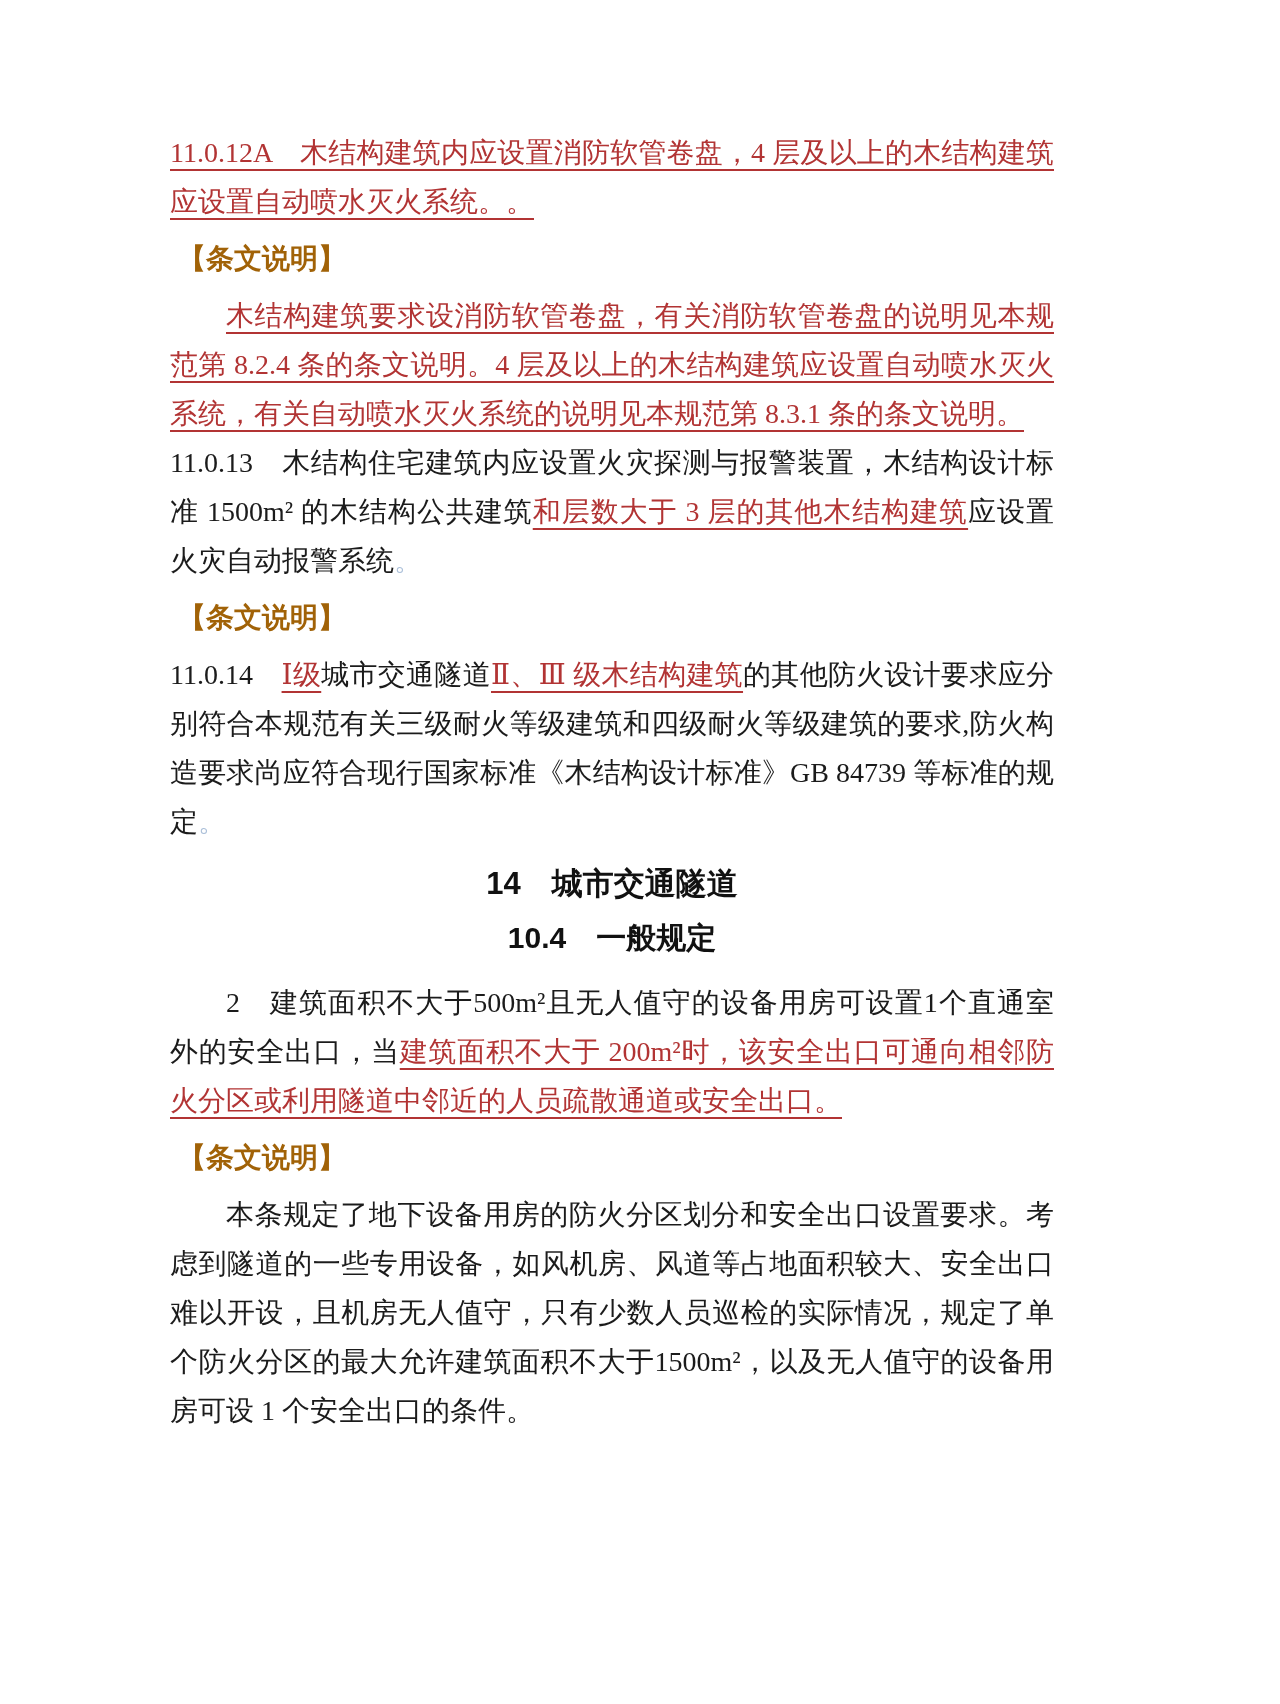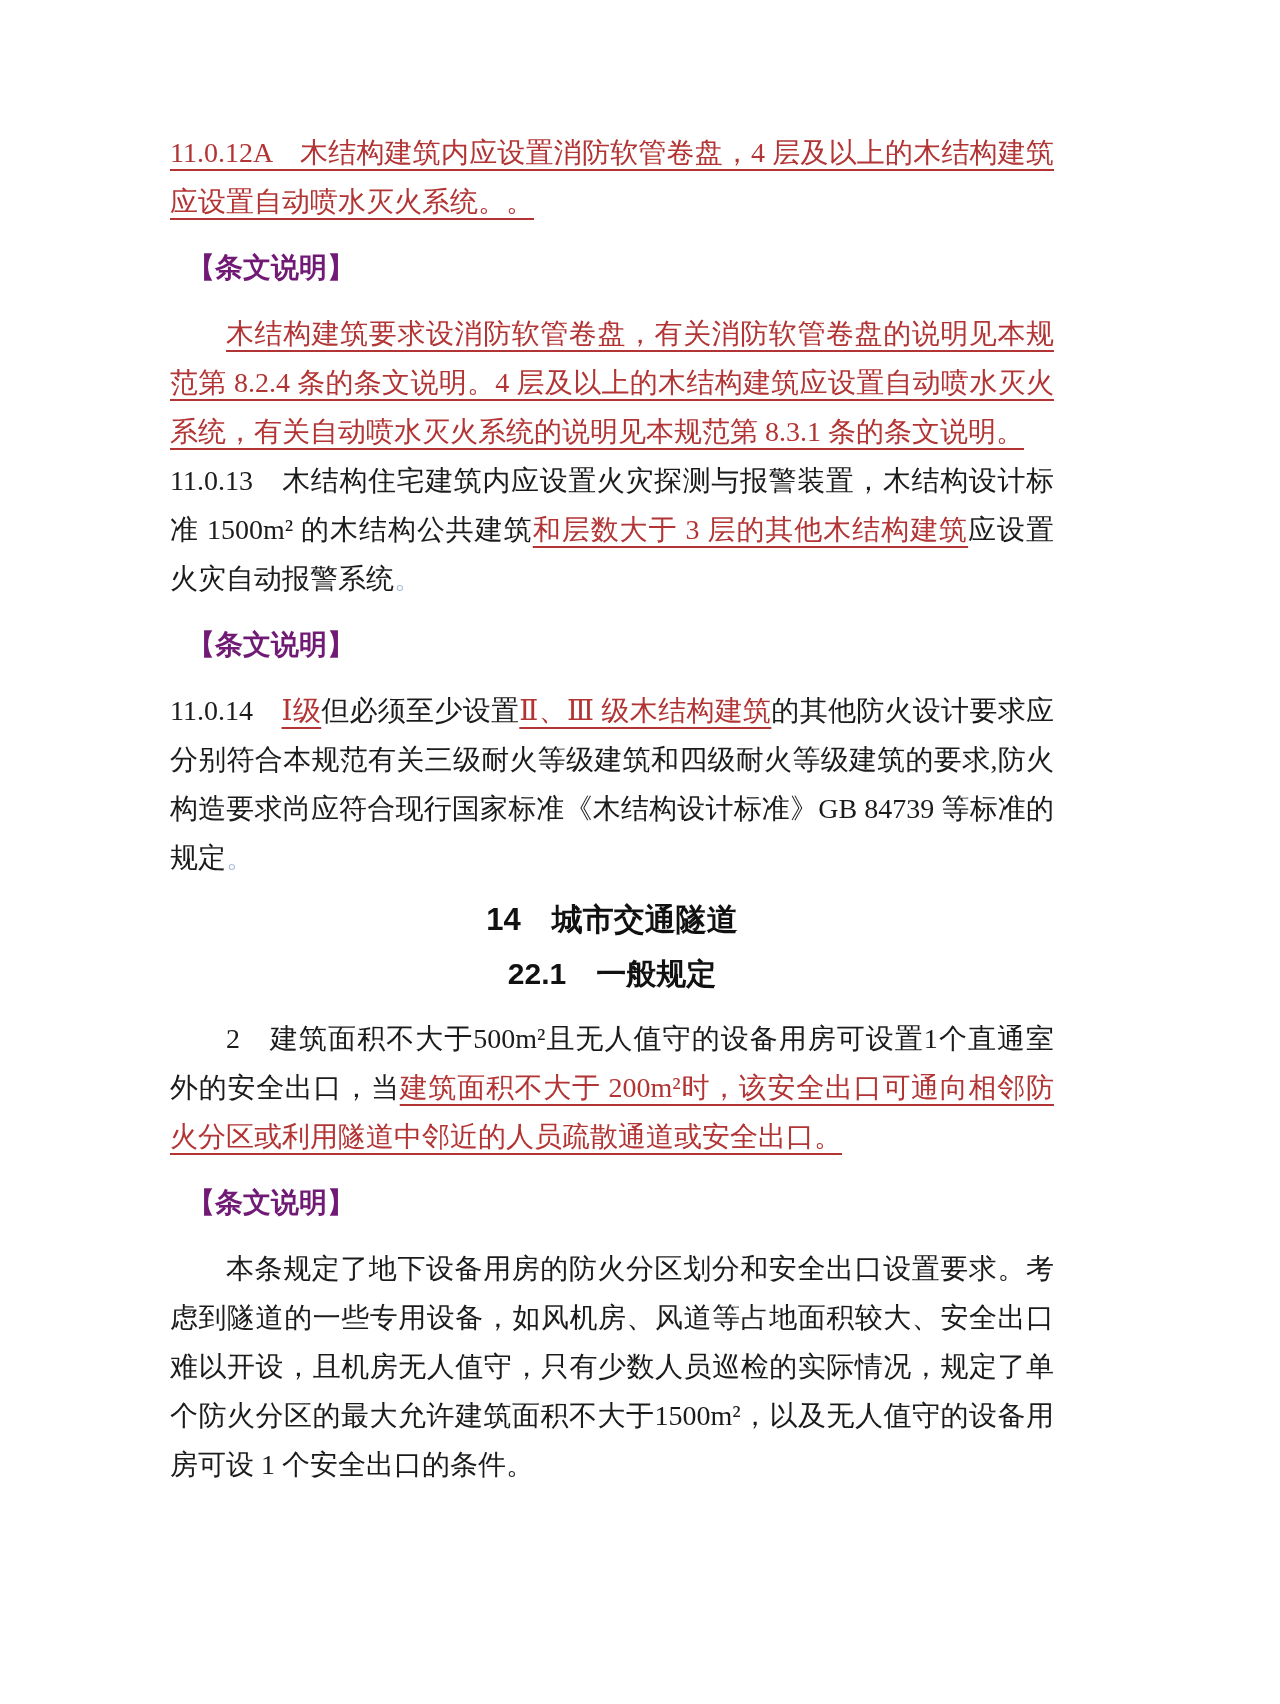--- a/index.html
+++ b/index.html
@@ -27,26 +27,26 @@
   p.indent{text-indent:56px;}
   .red{
     color:#b23434;
     text-decoration:underline;
     text-decoration-color:#b23434;
     text-decoration-thickness:2px;
     text-underline-offset:7px;
   }
   .light-mark{color:#a9bed8;text-decoration:none;}
   .explain-label{
-    margin:17px;
+    margin:8px;
     font-family:"Liberation Sans","DejaVu Sans",sans-serif;
     font-weight:700;
     font-size:28px;
     line-height:49px;
-    color:#701a75;
+    color:#a16207;
   }
   h1.chapter{
     margin:12px 0 2px 0;
     font-family:"Liberation Sans","DejaVu Sans",sans-serif;
     font-weight:700;
     font-size:31px;
     line-height:52px;
     text-align:center;
     color:#111111;
   }
@@ -79,25 +79,25 @@
 
     <p class="explain-label">【条文说明】</p>
 
     <p class="body indent"><span class="red">木结构建筑要求设消防软管卷盘，有关消防软管卷盘的说明见本规范第 8.2.4 条的条文说明。4 层及以上的木结构建筑应设置自动喷水灭火系统，有关自动喷水灭火系统的说明见本规范第 8.3.1 条的条文说明。</span></p>
 
     <p class="body"><span>11.0.13　木结构住宅建筑内应设置火灾探测与报警装置，木结构设计标准 1500m² 的木结构公共建筑</span><span class="red">和层数大于 3 层的其他木结构建筑</span><span>应设置火灾自动报警系统</span><span class="light-mark">。</span></p>
 
     <p class="explain-label">【条文说明】</p>
 
 
-    <p class="body"><span>11.0.14　</span><span class="red">Ⅰ级</span><span>但必须至少设置</span><span class="red">Ⅱ、Ⅲ 级木结构建筑</span><span>的其他防火设计要求应分别符合本规范有关三级耐火等级建筑和四级耐火等级建筑的要求,防火构造要求尚应符合现行国家标准《木结构设计标准》GB 84739 等标准的规定</span><span class="light-mark">。</span></p>
+    <p class="body"><span>11.0.14　</span><span class="red">Ⅰ级</span><span>城市交通隧道</span><span class="red">Ⅱ、Ⅲ 级木结构建筑</span><span>的其他防火设计要求应分别符合本规范有关三级耐火等级建筑和四级耐火等级建筑的要求,防火构造要求尚应符合现行国家标准《木结构设计标准》GB 84739 等标准的规定</span><span class="light-mark">。</span></p>
 
     <h1 class="chapter">14　城市交通隧道</h1>
 
-    <h2 class="section">22.1　一般规定</h2>
+    <h2 class="section">10.4　一般规定</h2>
 
 
 
     <p class="body indent"><span>2　建筑面积不大于500m²且无人值守的设备用房可设置1个直通室外的安全出口，当</span><span class="red">建筑面积不大于 200m²时，该安全出口可通向相邻防火分区或利用隧道中邻近的人员疏散通道或安全出口。</span></p>
 
     <p class="explain-label">【条文说明】</p>
 
     <p class="body indent">本条规定了地下设备用房的防火分区划分和安全出口设置要求。考虑到隧道的一些专用设备，如风机房、风道等占地面积较大、安全出口难以开设，且机房无人值守，只有少数人员巡检的实际情况，规定了单个防火分区的最大允许建筑面积不大于1500m²，以及无人值守的设备用房可设 1 个安全出口的条件。</p>
 
   </div>

